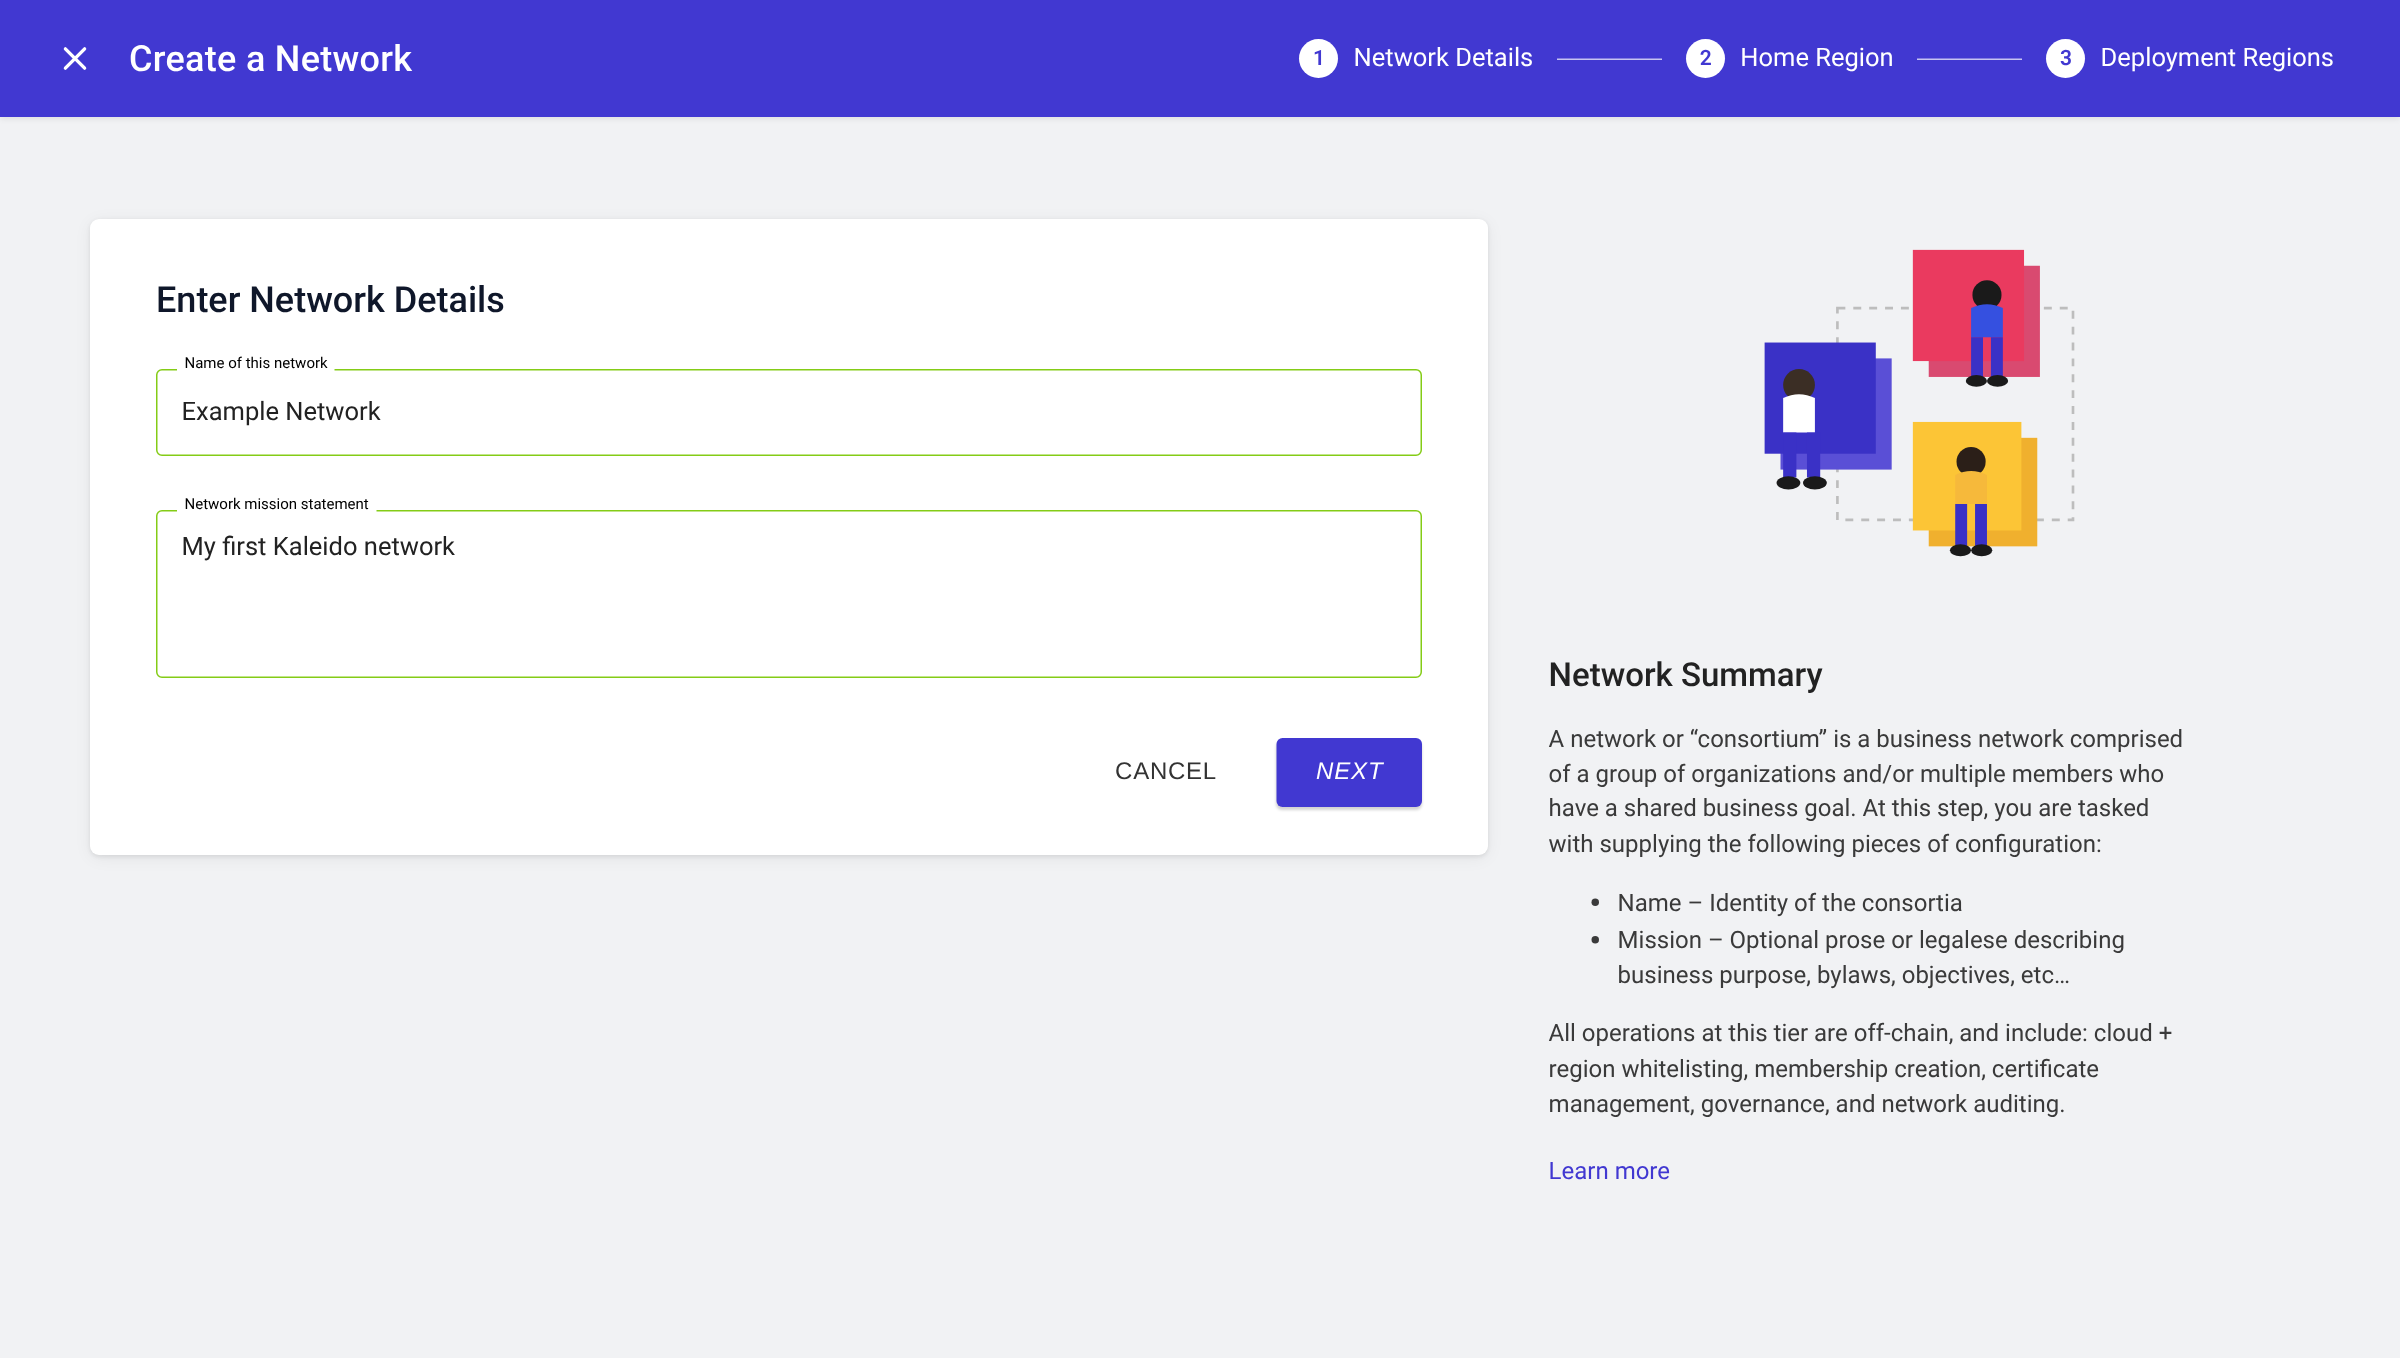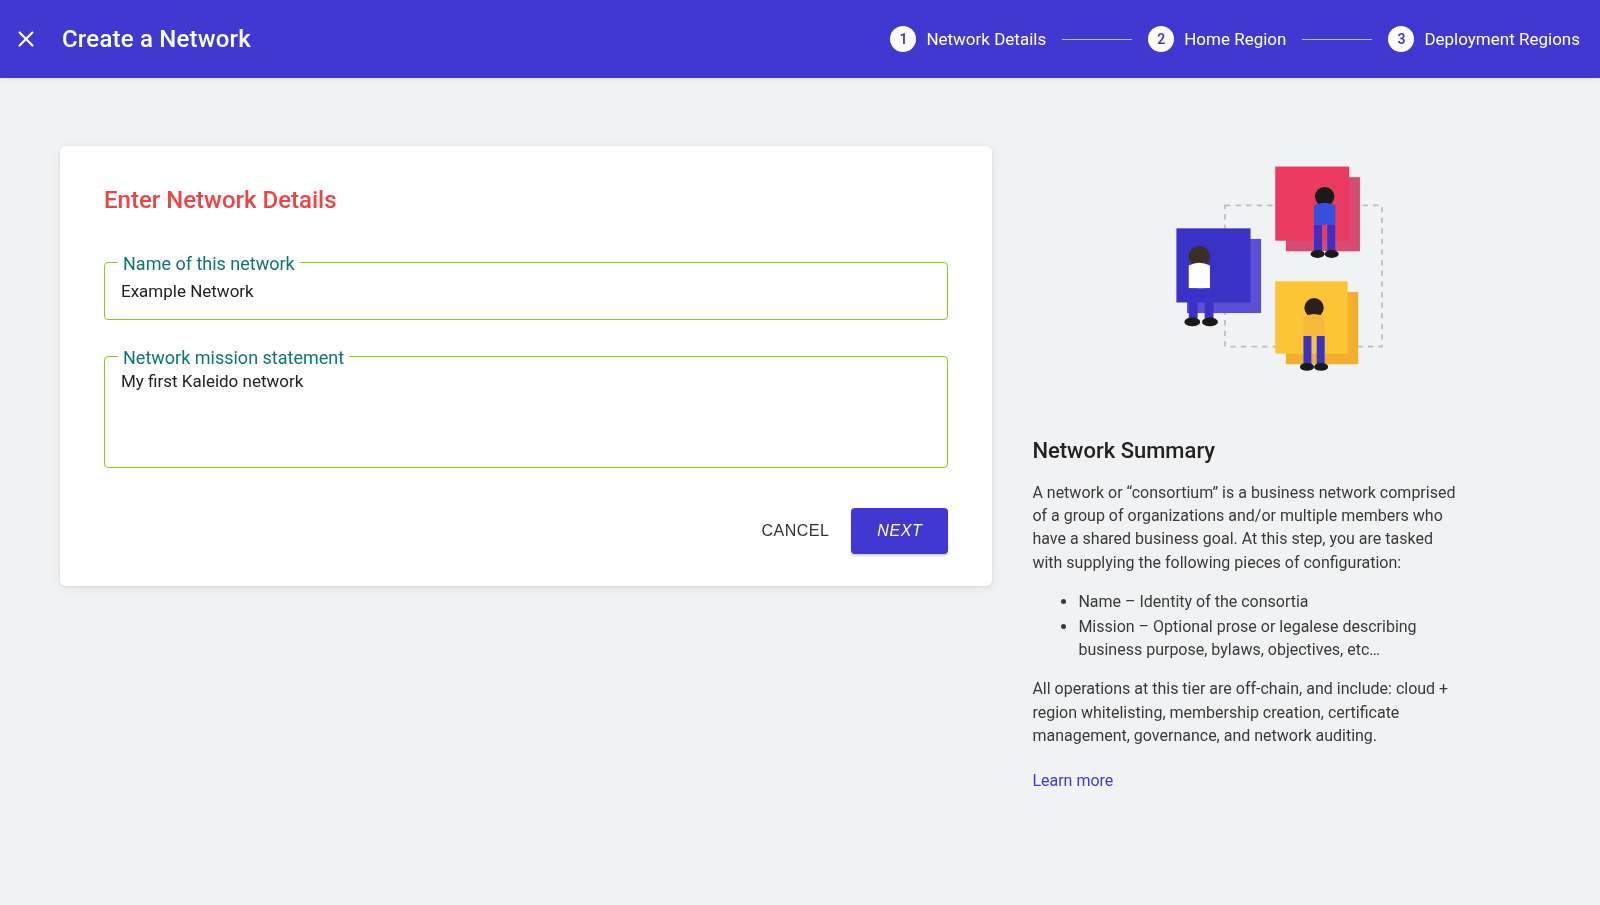--- a/index.html
+++ b/index.html
@@ -11,21 +11,21 @@
     font-size: 16px;
   }
 
   
   .header {
     background: #4138d1;
     color: #fff;
     height: 78px;
     display: flex;
     align-items: center;
-    padding: 0 12px;
+    padding: 0 36px;
     justify-content: space-between;
     box-shadow: 0 1px 4px rgba(0,0,0,0.08);
   }
   .header-left {
     display: flex;
     align-items: center;
     gap: 22px;
   }
   .close-btn {
     width: 28px; height: 28px;
@@ -78,37 +78,37 @@
   .card {
     background: #fff;
     border-radius: 6px;
     box-shadow: 0 1px 3px rgba(0,0,0,0.08), 0 2px 12px rgba(0,0,0,0.06);
     flex: 0 0 63%;
     padding: 40px 44px 32px 44px;
   }
   .card h2 {
     font-size: 24px;
     font-weight: 500;
-    color: #ef4444;
-    margin-bottom: 48px;
+    color: #0f172a;
+    margin-bottom: 32px;
   }
 
   
   .field {
     position: relative;
     margin-bottom: 36px;
   }
   .field-label {
     position: absolute;
     top: -9px;
     left: 14px;
     background: #fff;
     padding: 0 5px;
-    font-size: 18px;
-    color: #0f766e;
+    font-size: 10px;
+    color: #000000;
   }
   .field input,
   .field textarea {
     width: 100%;
     border: 1px solid #84cc16;
     border-radius: 4px;
     padding: 18px 16px;
     font-size: 17px;
     color: #222;
     font-family: inherit;
@@ -118,21 +118,21 @@
   .field textarea {
     resize: none;
     height: 112px;
     padding-top: 14px;
   }
 
   .actions {
     display: flex;
     justify-content: flex-end;
     align-items: center;
-    gap: 16px;
+    gap: 34px;
     margin-top: 24px;
   }
   .btn-text {
     background: none;
     border: none;
     font-size: 16px;
     font-weight: 500;
     letter-spacing: 0.5px;
     color: #333;
     cursor: pointer;

